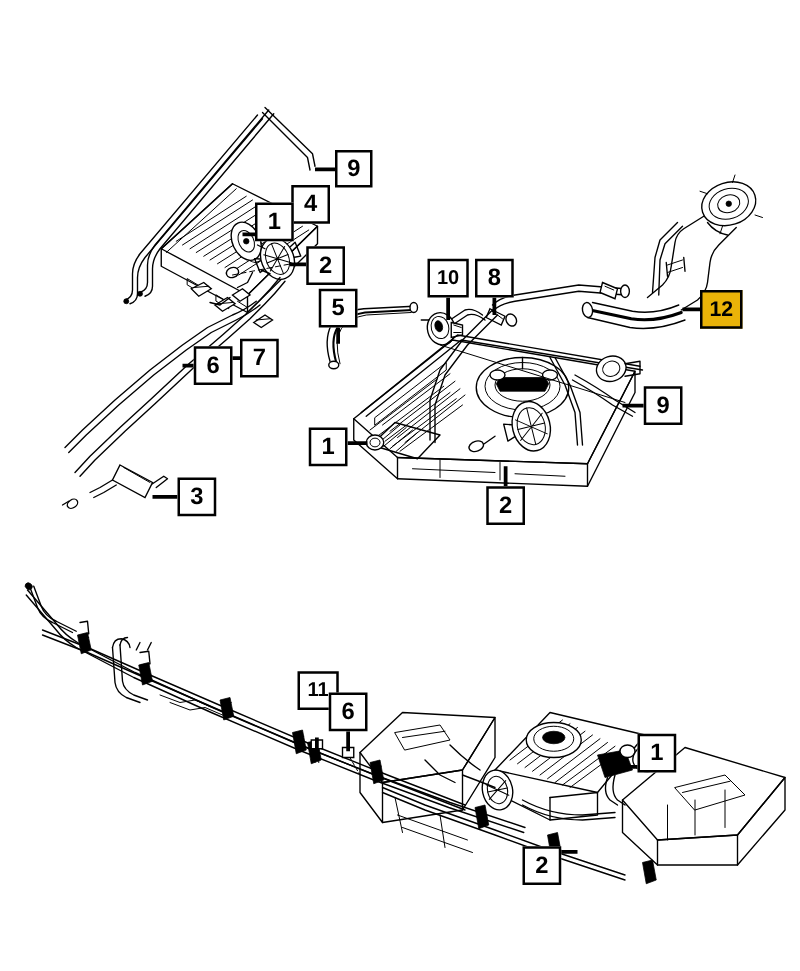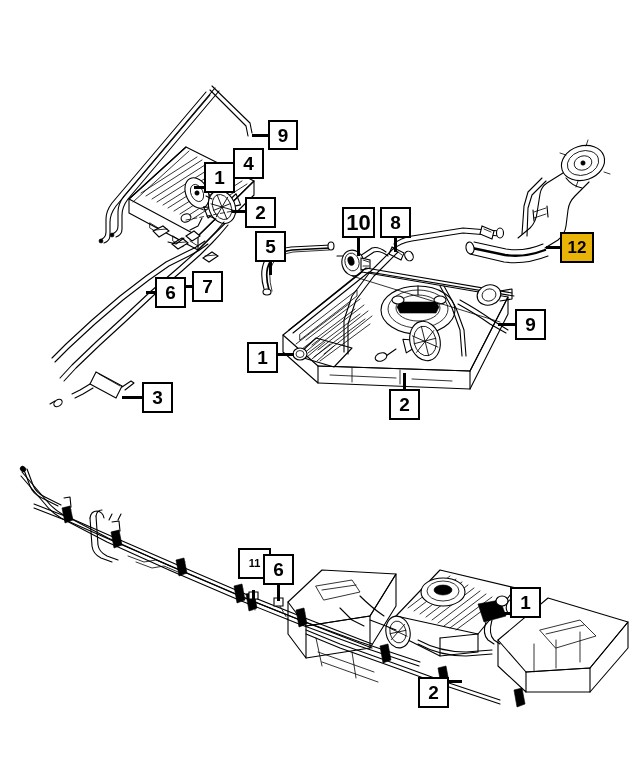--- a/index.html
+++ b/index.html
@@ -402,39 +402,39 @@
       <div class="callout" style="left: 268px; top: 120px; width: 30px; height: 30px; background: rgb(255, 255, 255); border-color: rgb(0, 0, 0); color: rgb(0, 0, 0); font-size: 19px;">9</div>
       <div class="callout-lead" style="left: 228px; top: 179px; width: 3px; height: 14px; background: rgb(0, 0, 0);"></div>
       <div class="callout" style="left: 233px; top: 148px; width: 31px; height: 31px; background: rgb(255, 255, 255); border-color: rgb(0, 0, 0); color: rgb(0, 0, 0); font-size: 19px;">4</div>
       <div class="callout-lead" style="left: 194px; top: 186px; width: 10px; height: 3px; background: rgb(0, 0, 0);"></div>
       <div class="callout" style="left: 204px; top: 162px; width: 31px; height: 31px; background: rgb(255, 255, 255); border-color: rgb(0, 0, 0); color: rgb(0, 0, 0); font-size: 19px;">1</div>
       <div class="callout-lead" style="left: 232px; top: 210px; width: 13px; height: 3px; background: rgb(0, 0, 0);"></div>
       <div class="callout" style="left: 245px; top: 197px; width: 31px; height: 31px; background: rgb(255, 255, 255); border-color: rgb(0, 0, 0); color: rgb(0, 0, 0); font-size: 19px;">2</div>
       <div class="callout-lead" style="left: 269px; top: 262px; width: 3px; height: 13px; background: rgb(0, 0, 0);"></div>
       <div class="callout" style="left: 255px; top: 231px; width: 31px; height: 31px; background: rgb(255, 255, 255); border-color: rgb(0, 0, 0); color: rgb(0, 0, 0); font-size: 19px;">5</div>
       <div class="callout-lead" style="left: 357px; top: 238px; width: 3px; height: 18px; background: rgb(0, 0, 0);"></div>
-      <div class="callout" style="left: 342px; top: 207px; width: 33px; height: 31px; background: rgb(255, 255, 255); border-color: rgb(0, 0, 0); color: rgb(0, 0, 0); font-size: 22px;">10</div>
+      <div class="callout" style="left: 342px; top: 207px; width: 33px; height: 31px; background: rgb(255, 255, 255); border-color: rgb(0, 0, 0); color: rgb(0, 0, 0); font-size: 16px;">10</div>
       <div class="callout-lead" style="left: 394px; top: 238px; width: 3px; height: 14px; background: rgb(0, 0, 0);"></div>
       <div class="callout" style="left: 380px; top: 207px; width: 31px; height: 31px; background: rgb(255, 255, 255); border-color: rgb(0, 0, 0); color: rgb(0, 0, 0); font-size: 19px;">8</div>
       <div class="callout-lead" style="left: 546px; top: 246px; width: 14px; height: 3px; background: rgb(0, 0, 0);"></div>
       <div class="callout" style="left: 560px; top: 232px; width: 34px; height: 31px; background: #eab308; border-color: rgb(0, 0, 0); color: rgb(0, 0, 0); font-size: 17px;">12</div>
       <div class="callout-lead" style="left: 146px; top: 291px; width: 9px; height: 3px; background: rgb(0, 0, 0);"></div>
       <div class="callout" style="left: 155px; top: 277px; width: 31px; height: 31px; background: rgb(255, 255, 255); border-color: rgb(0, 0, 0); color: rgb(0, 0, 0); font-size: 19px;">6</div>
       <div class="callout-lead" style="left: 183px; top: 285px; width: 9px; height: 3px; background: rgb(0, 0, 0);"></div>
       <div class="callout" style="left: 192px; top: 271px; width: 31px; height: 31px; background: rgb(255, 255, 255); border-color: rgb(0, 0, 0); color: rgb(0, 0, 0); font-size: 19px;">7</div>
       <div class="callout-lead" style="left: 498px; top: 323px; width: 17px; height: 3px; background: rgb(0, 0, 0);"></div>
       <div class="callout" style="left: 515px; top: 309px; width: 31px; height: 31px; background: rgb(255, 255, 255); border-color: rgb(0, 0, 0); color: rgb(0, 0, 0); font-size: 19px;">9</div>
       <div class="callout-lead" style="left: 278px; top: 353px; width: 16px; height: 3px; background: rgb(0, 0, 0);"></div>
       <div class="callout" style="left: 247px; top: 342px; width: 31px; height: 31px; background: rgb(255, 255, 255); border-color: rgb(0, 0, 0); color: rgb(0, 0, 0); font-size: 19px;">1</div>
       <div class="callout-lead" style="left: 122px; top: 396px; width: 20px; height: 3px; background: rgb(0, 0, 0);"></div>
       <div class="callout" style="left: 142px; top: 382px; width: 31px; height: 31px; background: rgb(255, 255, 255); border-color: rgb(0, 0, 0); color: rgb(0, 0, 0); font-size: 19px;">3</div>
       <div class="callout-lead" style="left: 403px; top: 373px; width: 3px; height: 16px; background: rgb(0, 0, 0);"></div>
       <div class="callout" style="left: 389px; top: 389px; width: 31px; height: 31px; background: rgb(255, 255, 255); border-color: rgb(0, 0, 0); color: rgb(0, 0, 0); font-size: 19px;">2</div>
       <div class="callout-lead" style="left: 252px; top: 590px; width: 3px; height: 14px; background: rgb(0, 0, 0);"></div>
-      <div class="callout" style="left: 238px; top: 548px; width: 33px; height: 31px; background: rgb(255, 255, 255); border-color: rgb(0, 0, 0); color: rgb(0, 0, 0); font-size: 11px;">11</div>
+      <div class="callout" style="left: 238px; top: 537px; width: 33px; height: 31px; background: rgb(255, 255, 255); border-color: rgb(0, 0, 0); color: rgb(0, 0, 0); font-size: 16px;">11</div>
       <div class="callout-lead" style="left: 277px; top: 585px; width: 3px; height: 16px; background: rgb(0, 0, 0);"></div>
       <div class="callout" style="left: 263px; top: 554px; width: 31px; height: 31px; background: rgb(255, 255, 255); border-color: rgb(0, 0, 0); color: rgb(0, 0, 0); font-size: 19px;">6</div>
       <div class="callout-lead" style="left: 500px; top: 612px; width: 11px; height: 3px; background: rgb(0, 0, 0);"></div>
       <div class="callout" style="left: 510px; top: 587px; width: 31px; height: 31px; background: rgb(255, 255, 255); border-color: rgb(0, 0, 0); color: rgb(0, 0, 0); font-size: 19px;">1</div>
       <div class="callout-lead" style="left: 448px; top: 680px; width: 14px; height: 3px; background: rgb(0, 0, 0);"></div>
       <div class="callout" style="left: 418px; top: 677px; width: 31px; height: 31px; background: rgb(255, 255, 255); border-color: rgb(0, 0, 0); color: rgb(0, 0, 0); font-size: 19px;">2</div>
     </div>
 
 </div>
 

